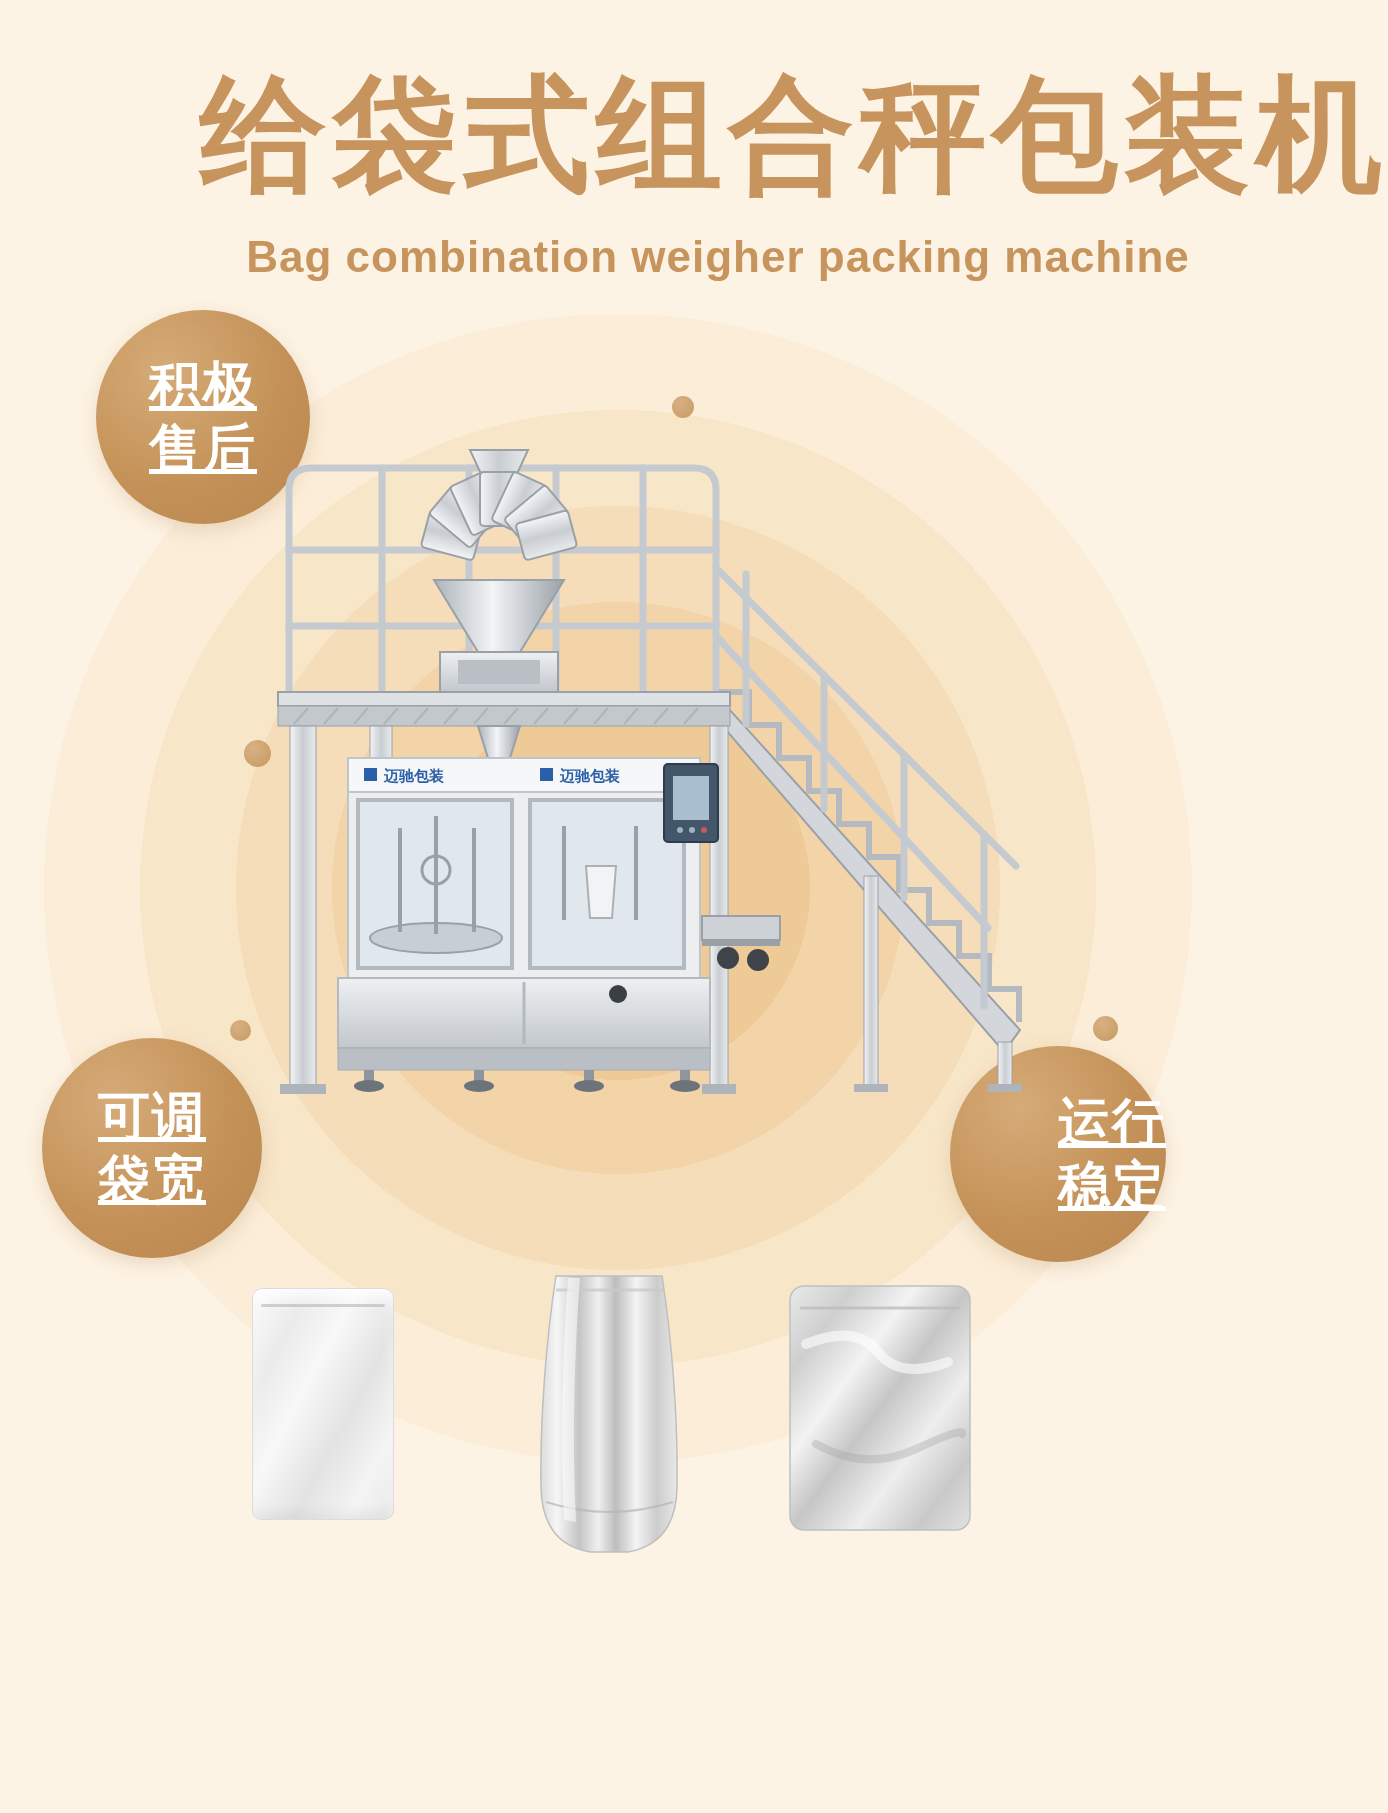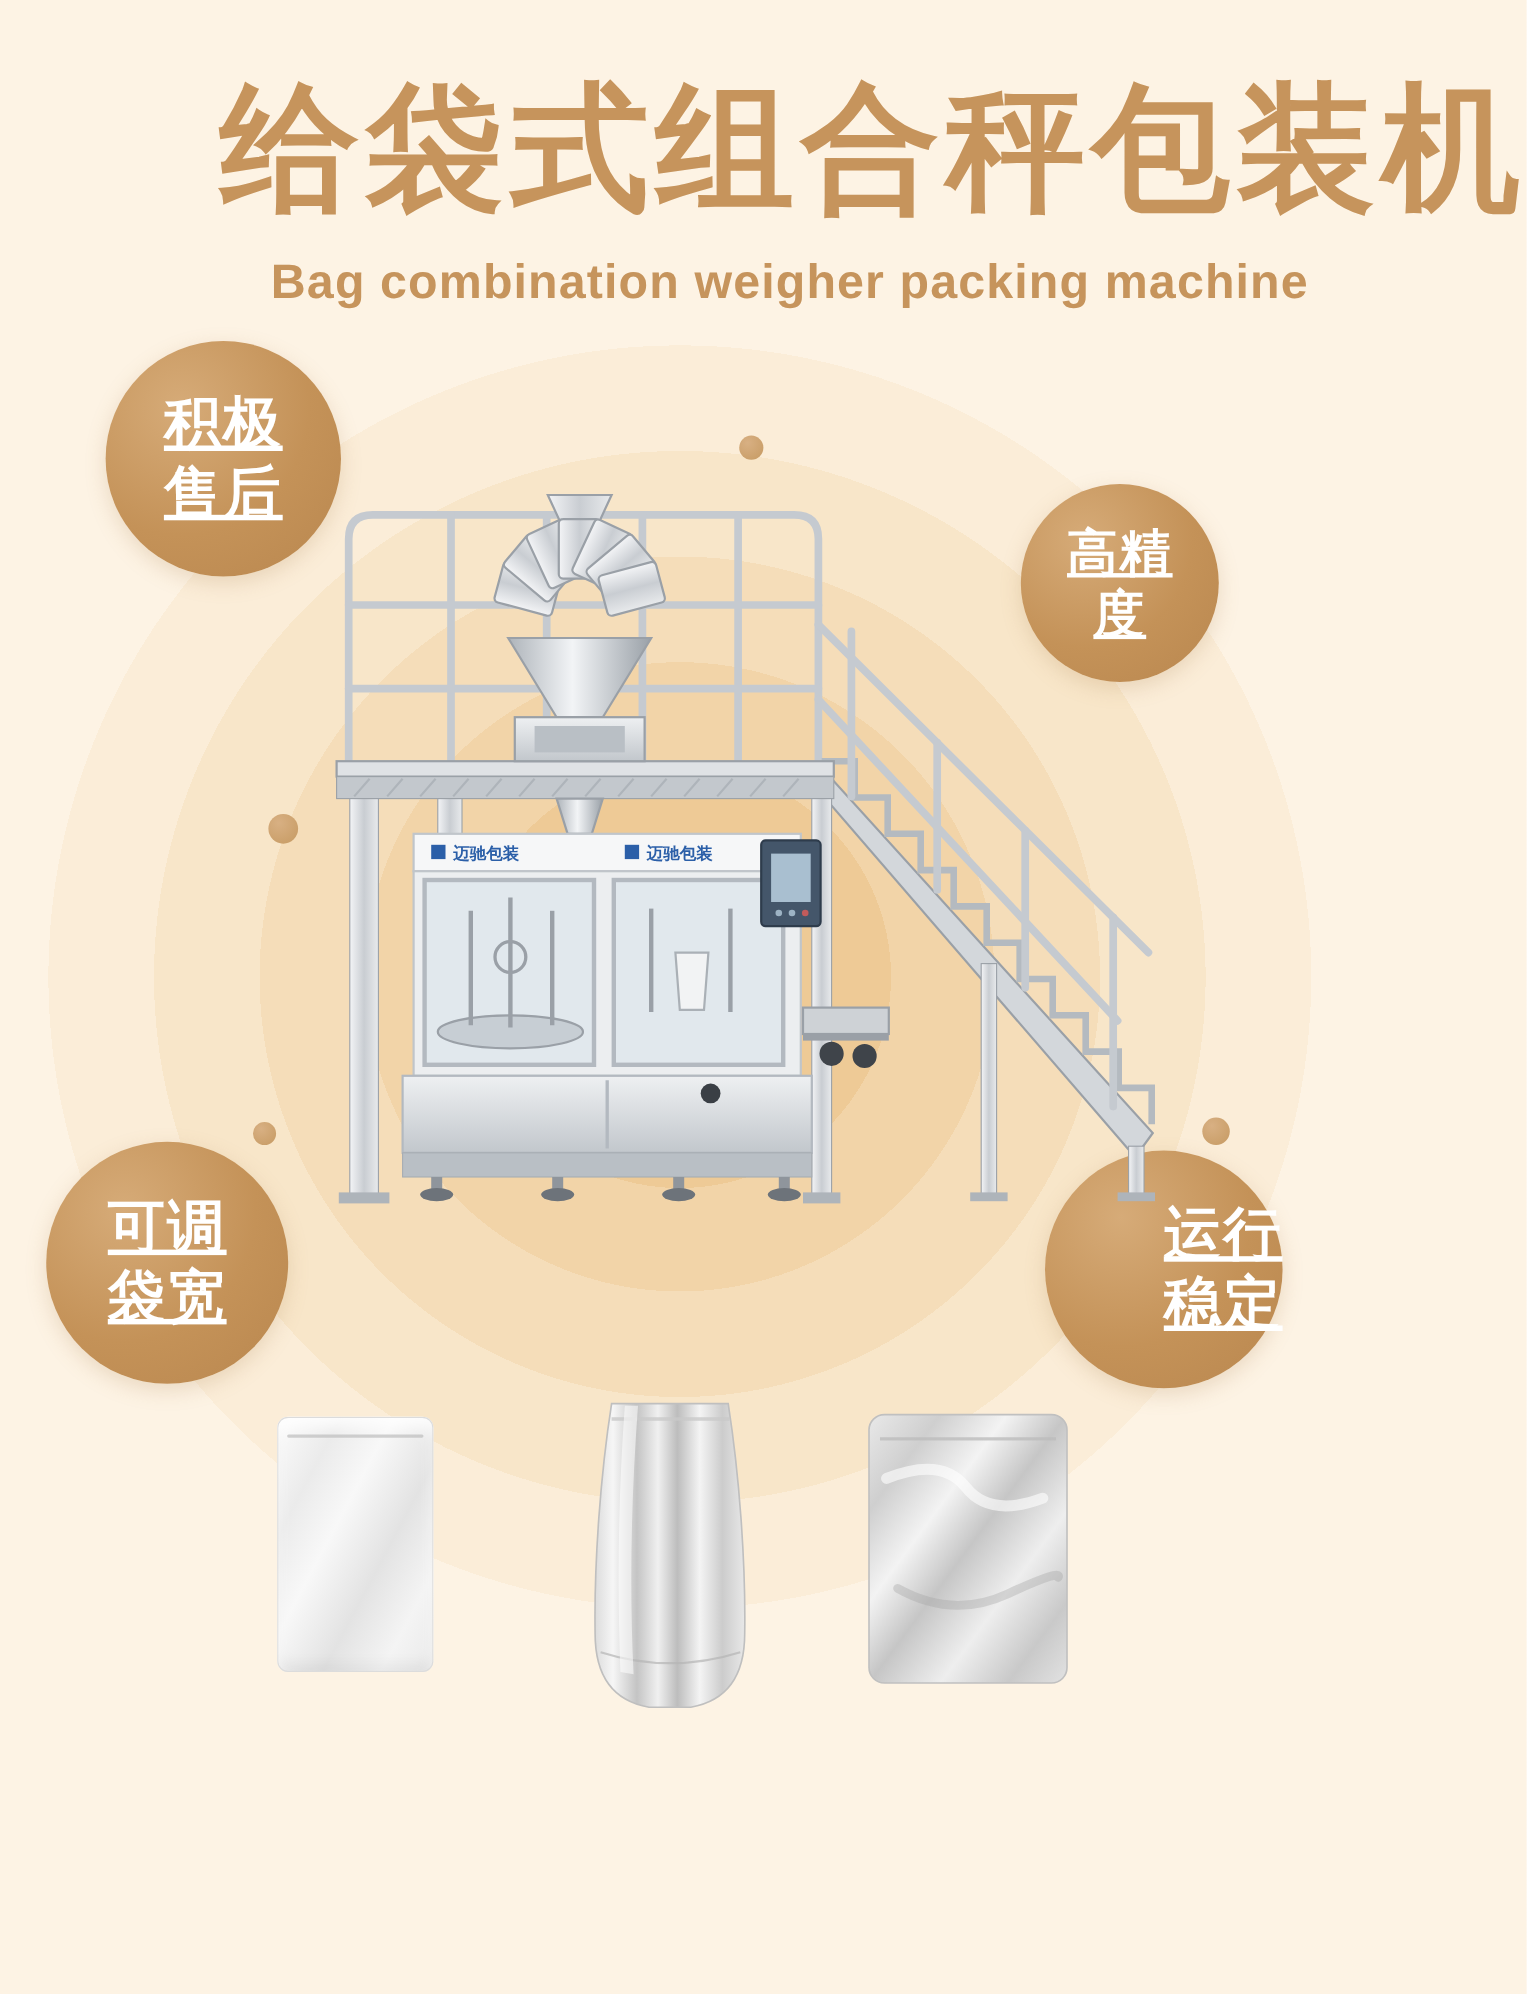--- a/index.html
+++ b/index.html
@@ -47,21 +47,21 @@
     background:radial-gradient(circle at 32% 28%, #d6ab78 0%, #c49258 55%, #b9874f 100%);
     box-shadow:0 6px 18px rgba(180,140,90,.25);
     text-decoration:underline;
   }
   .badge-1{left:96px;top:310px;width:214px;height:214px;font-size:52px;}
   .badge-2{left:928px;top:440px;width:180px;height:180px;font-size:46px;}
   .badge-3{left:42px;top:1038px;width:220px;height:220px;font-size:52px;}
   .badge-4{left:950px;top:1046px;width:216px;height:216px;font-size:52px;align-items:flex-end;}
   .badge-line{display:block;}
   .machine{
-    position:absolute;left:292px;top:446px;width:784px;height:662px;
+    position:absolute;left:264px;top:446px;width:784px;height:662px;
   }
   .machine svg{display:block;width:100%;height:100%;}
   
   .bag-flat{
     position:absolute;left:252px;top:1288px;width:142px;height:232px;
     border-radius:10px;
     background:linear-gradient(118deg,#fcfcfc 0%,#ebebeb 22%,#f8f8f8 40%,#e3e3e3 62%,#f4f4f4 82%,#e9e9e9 100%);
     box-shadow:inset 0 0 0 1px #dcdcdc, inset 0 10px 14px rgba(255,255,255,.85), inset 0 -8px 12px rgba(0,0,0,.05);
   }
   .bag-flat::before{
@@ -81,24 +81,20 @@
   <div class="subtitle">Bag combination weigher packing machine</div>
 
   <div class="dot dot-1"></div>
   <div class="dot dot-2"></div>
   <div class="dot dot-3"></div>
   <div class="dot dot-4"></div>
 
   <div class="badge badge-1">
     <span class="badge-line">积极</span>
     <span class="badge-line">售后</span>
-  </div>
-  <div class="badge badge-2">
-    <span class="badge-line">高精</span>
-    <span class="badge-line">度</span>
   </div>
   <div class="badge badge-3">
     <span class="badge-line">可调</span>
     <span class="badge-line">袋宽</span>
   </div>
   <div class="badge badge-4">
     <span class="badge-line">运行</span>
     <span class="badge-line">稳定</span>
   </div>
 

